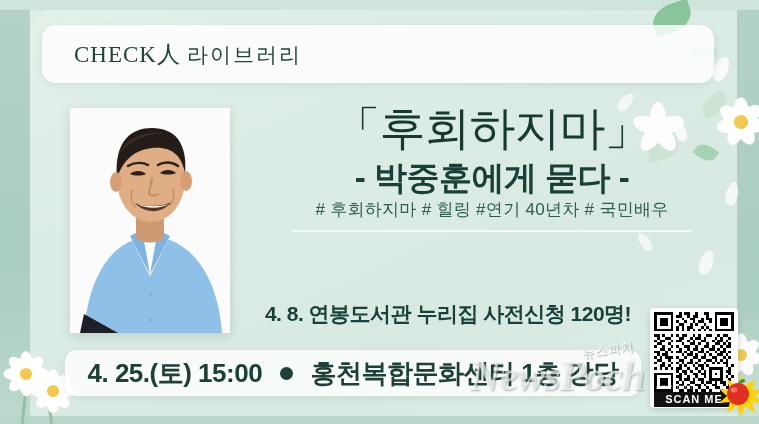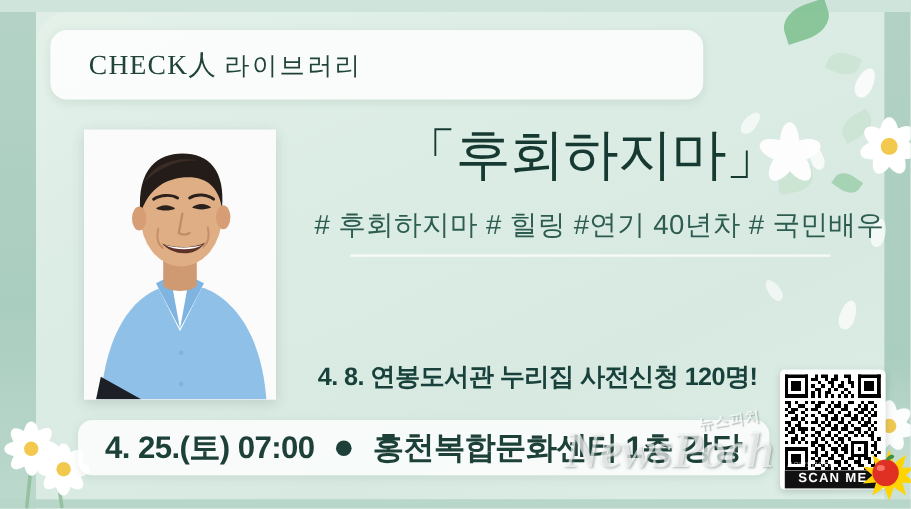--- a/index.html
+++ b/index.html
@@ -82,21 +82,21 @@
     width: 3px;
     background: #8fbf9d;
     border-radius: 2px;
     opacity: .9;
   }
 
   
   .header-card {
     position: absolute;
     left: 42px; top: 25px;
-    width: 544px; height: 58px;
+    width: 672px; height: 58px;
     background: rgba(255,255,255,0.82);
     border-radius: 14px;
     box-shadow: 0 2px 7px rgba(90,120,105,0.13);
     display: flex;
     align-items: center;
     overflow: hidden;
   }
   .brand {
     font-family: "Liberation Serif", "DejaVu Serif", serif;
     font-size: 23px;
@@ -148,24 +148,23 @@
   .sub-title {
     font-size: 33px;
     font-weight: bold;
     color: #184036;
     letter-spacing: -0.5px;
     line-height: 1.2;
     margin-top: 6px;
     white-space: nowrap;
   }
   .hashtags {
-    font-size: 23px;
+    font-size: 17px;
     color: #2d5c50;
     letter-spacing: 0.3px;
-    margin-top: 20px;
     white-space: nowrap;
   }
   .tag-divider {
     width: 400px;
     height: 2px;
     background: rgba(255,255,255,0.75);
     margin: 9px auto 0 auto;
   }
 
   
@@ -413,29 +412,30 @@
       <ellipse cx="46" cy="74" rx="6" ry="10" fill="#d79e76"></ellipse>
       <ellipse cx="116" cy="73" rx="6" ry="10" fill="#d79e76"></ellipse>
 
       <circle cx="81" cy="186" r="2" fill="#7fb4e0"></circle>
       <circle cx="81" cy="212" r="2" fill="#7fb4e0"></circle>
     </svg>
   </div>
 
   <div class="title-block">
     <div class="main-title">「후회하지마」</div>
+    <div class="sub-title">- 박중훈에게 묻다 -</div>
     <div class="hashtags"># 후회하지마  # 힐링  #연기 40년차  # 국민배우</div>
     <div class="tag-divider"></div>
   </div>
 
   <div class="notice">4. 8. 연봉도서관 누리집 사전신청 120명!</div>
 
   <div class="bottom-card">
     <div class="bottom-text">
-      <span>4. 25.(토) 07:00</span>
+      <span>4. 25.(토) 15:00</span>
       <span class="bullet-dot"></span>
       <span>홍천복합문화센터 1층 강당</span>
     </div>
   </div>
 
   <div class="watermark">
     <div class="wm-main">NewsPoch</div>
     <div class="wm-sub">뉴스피치</div>
   </div>
 

